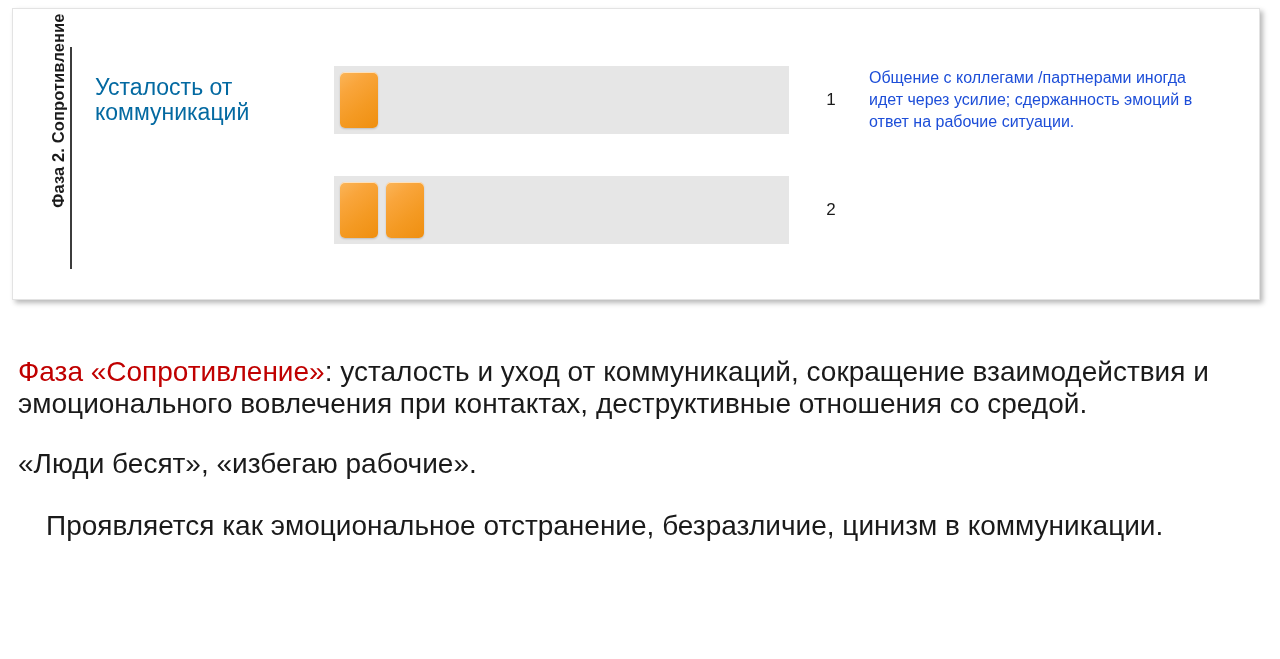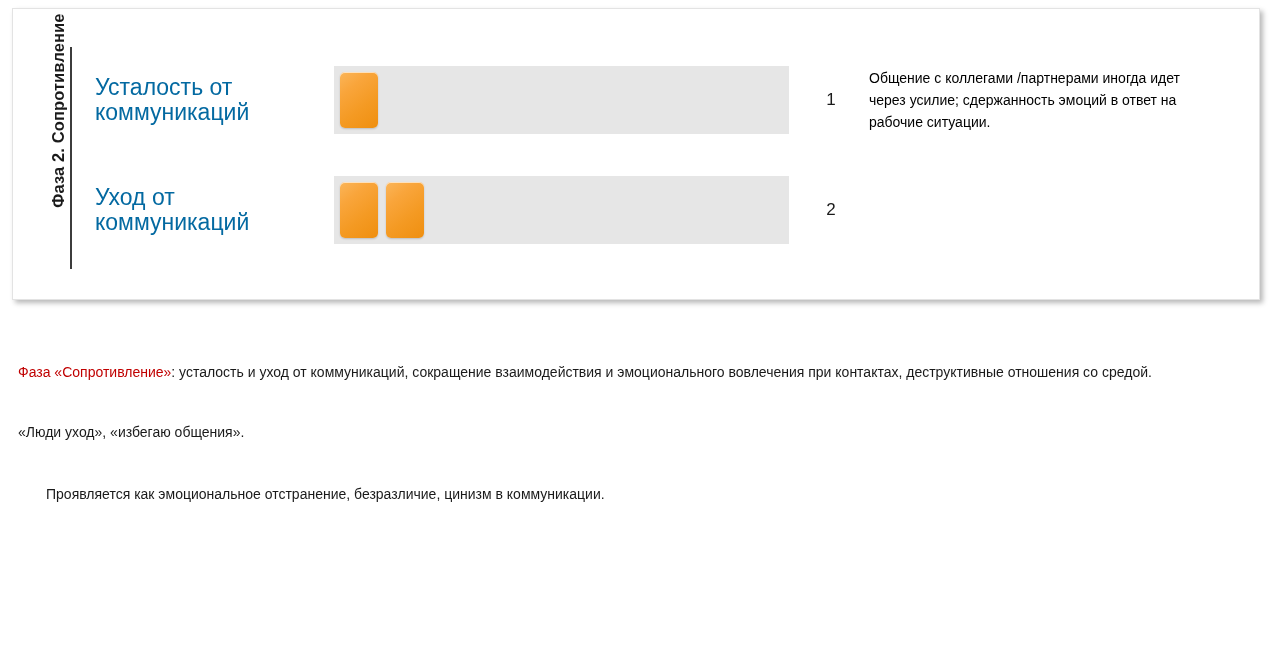--- a/index.html
+++ b/index.html
@@ -118,34 +118,34 @@
     font-size: 17px;
     color: #1a1a1a;
   }
 
   .row-desc {
     position: absolute;
     left: 856px;
     top: 50%;
     transform: translateY(-50%);
     width: 340px;
-    font-size: 14px;
+    font-size: 16px;
     line-height: 22px;
-    color: #000000;
+    color: #1d4ed8;
   }
 
   
   .body-text {
     position: absolute;
     left: 18px;
     top: 356px;
     width: 1240px;
   }
   .para {
-    font-size: 14px;
+    font-size: 28px;
     line-height: 32px;
     color: #1a1a1a;
     margin: 0 0 30px 0;
   }
   .para:last-child { margin-bottom: 0; margin-left: 28px; }
   .para-lead { margin-bottom: 28px; }
   .accent {
     color: #c00000;
     font-weight: normal;
   }
@@ -169,21 +169,20 @@
           <div class="block"></div>
         </div>
       </div>
 
       <div class="row-index">1</div>
 
       <div class="row-desc">Общение с коллегами /партнерами иногда идет через усилие; сдержанность эмоций в ответ на рабочие ситуации.</div>
     </div>
 
     <div class="row row-1">
-      <div class="row-label">Уход от коммуникаций</div>
 
       <div class="track">
         <div class="blocks">
           <div class="block"></div>
           <div class="block"></div>
         </div>
       </div>
 
       <div class="row-index">2</div>
 
@@ -191,17 +190,17 @@
 
   </div>
 </div>
 
 <div class="body-text">
 
   <p class="para para-lead">
     <span class="accent">Фаза «Сопротивление»</span><span>: усталость и уход от коммуникаций, сокращение взаимодействия и эмоционального вовлечения при контактах, деструктивные отношения со средой.</span>
   </p>
 
-  <p class="para">«Люди уход», «избегаю общения».</p>
+  <p class="para">«Люди бесят», «избегаю рабочие».</p>
 
   <p class="para">Проявляется как эмоциональное отстранение, безразличие, цинизм в коммуникации.</p>
 
 </div>
 
 </body></html>

